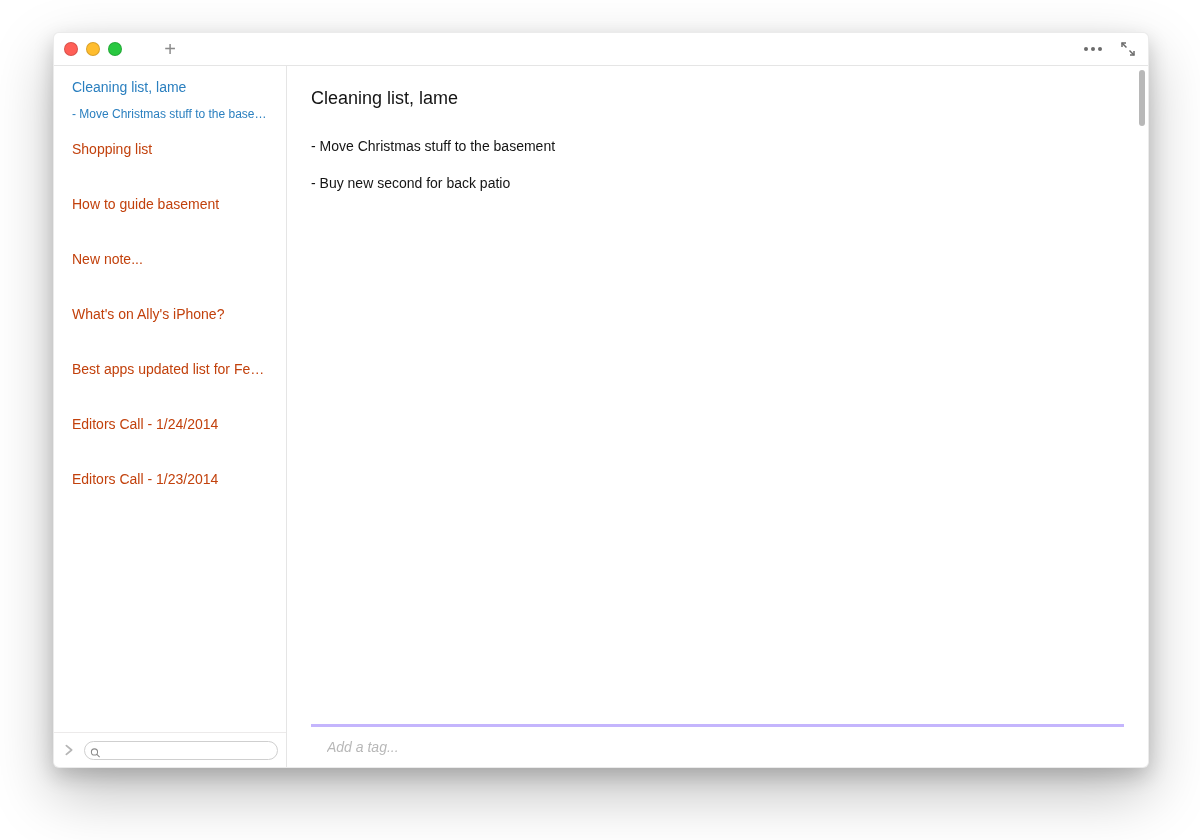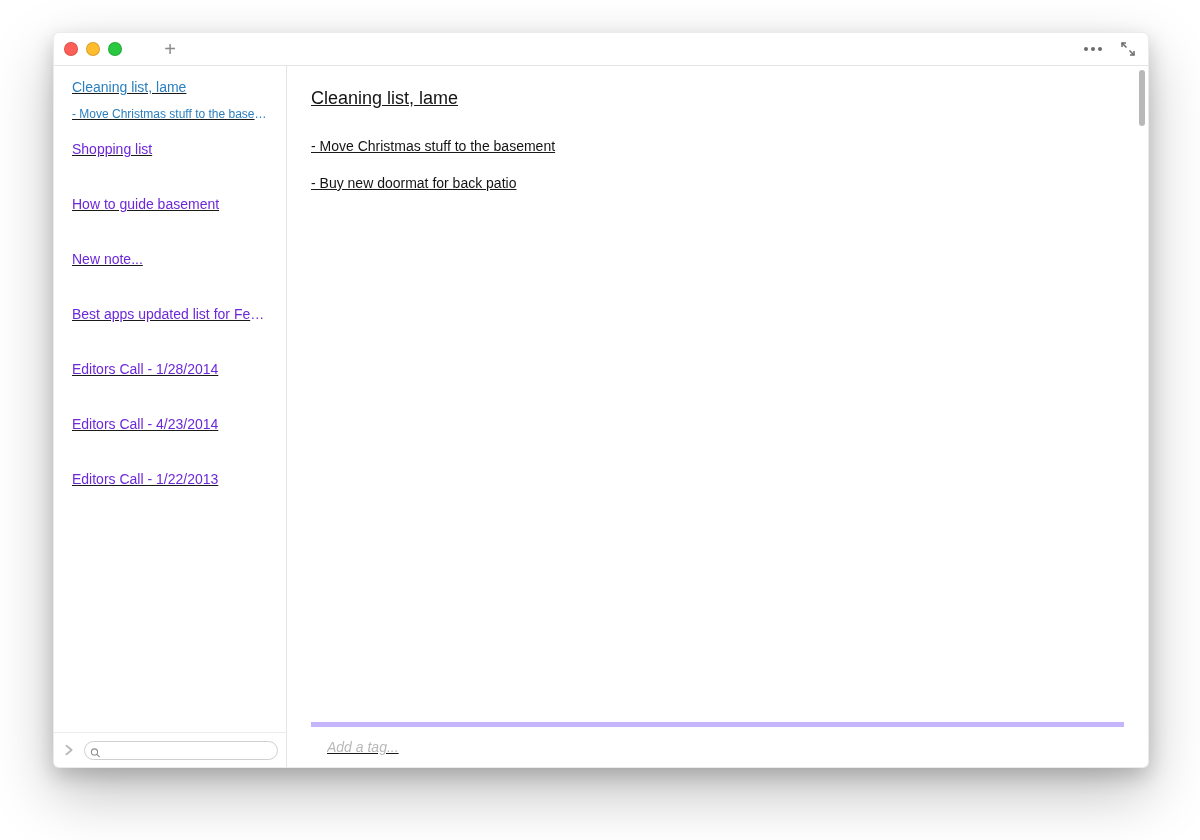--- a/index.html
+++ b/index.html
@@ -97,21 +97,20 @@
     height: 16px;
     position: relative;
   }
   .expand-btn svg { display:block; }
 
   
   .body {
     flex: 1 1 auto;
     display: flex;
     min-height: 0;
-    text-decoration: underline;
   }
 
   
   .sidebar {
     width: 232px;
     border-right: 1px solid #e5e5e5;
     display: flex;
     flex-direction: column;
     min-height: 0;
   }
@@ -126,21 +125,21 @@
     cursor: default;
   }
   .note-item.selected .note-title {
     color: #2a7fbf;
   }
   .note-item.selected .note-preview {
     color: #2a7fbf;
   }
   .note-title {
     font-size: 14px;
-    color: #6d28d9;
+    color: #c2410c;
     line-height: 1.35;
     white-space: nowrap;
     overflow: hidden;
     text-overflow: ellipsis;
   }
   .note-preview {
     font-size: 12px;
     color: #2a7fbf;
     margin-top: 10px;
     white-space: nowrap;
@@ -224,21 +223,21 @@
   }
   .body-line {
     font-size: 14px;
     color: #141414;
     margin: 0 0 18px 0;
     line-height: 1.35;
   }
   .note-footer {
     flex: 0 0 auto;
     margin: 0 24px;
-    border-top: 5px solid #c4b5fd;
+    border-top: 3px solid #c4b5fd;
     height: 40px;
     display: flex;
     align-items: center;
   }
   .tag-input {
     border: none;
     outline: none;
     font-size: 14px;
     color: #333;
     width: 100%;
@@ -303,41 +302,41 @@
           <div class="note-item">
             <div class="note-title">How to guide basement</div>
 
           </div>
 
           <div class="note-item">
             <div class="note-title">New note...</div>
 
           </div>
 
+          <div class="note-item">
+            <div class="note-title">What's on Ally's iPhone?</div>
+
+          </div>
 
 
           <div class="note-item">
             <div class="note-title">Best apps updated list for February</div>
 
           </div>
 
           <div class="note-item">
-            <div class="note-title">Editors Call - 1/28/2014</div>
-
-          </div>
-
-          <div class="note-item">
-            <div class="note-title">Editors Call - 4/23/2014</div>
-
-          </div>
-
-          <div class="note-item">
-            <div class="note-title">Editors Call - 1/22/2013</div>
-
-          </div>
+            <div class="note-title">Editors Call - 1/24/2014</div>
+
+          </div>
+
+          <div class="note-item">
+            <div class="note-title">Editors Call - 1/23/2014</div>
+
+          </div>
+
 
         </div>
 
         <div class="sidebar-footer">
           <span class="disclosure">
             <svg viewBox="0 0 16 16" width="14" height="14">
                 <path d="M5 3 L11 8 L5 13" fill="none" stroke="currentColor" stroke-width="2" stroke-linecap="round" stroke-linejoin="round"></path>
               </svg>
           </span>
           <div class="search-wrap">
@@ -351,21 +350,21 @@
           </div>
         </div>
       </div>
 
       <div class="main">
         <div class="scroll-thumb"></div>
 
         <div class="note-content">
           <h1 class="main-title">Cleaning list, lame</h1>
           <p class="body-line">- Move Christmas stuff to the basement</p>
-          <p class="body-line">- Buy new doormat for back patio</p>
+          <p class="body-line">- Buy new second for back patio</p>
         </div>
 
         <div class="note-footer">
           <input class="tag-input" type="text" placeholder="Add a tag..." style="">
         </div>
       </div>
 
     </div>
   </div>
 </div>

